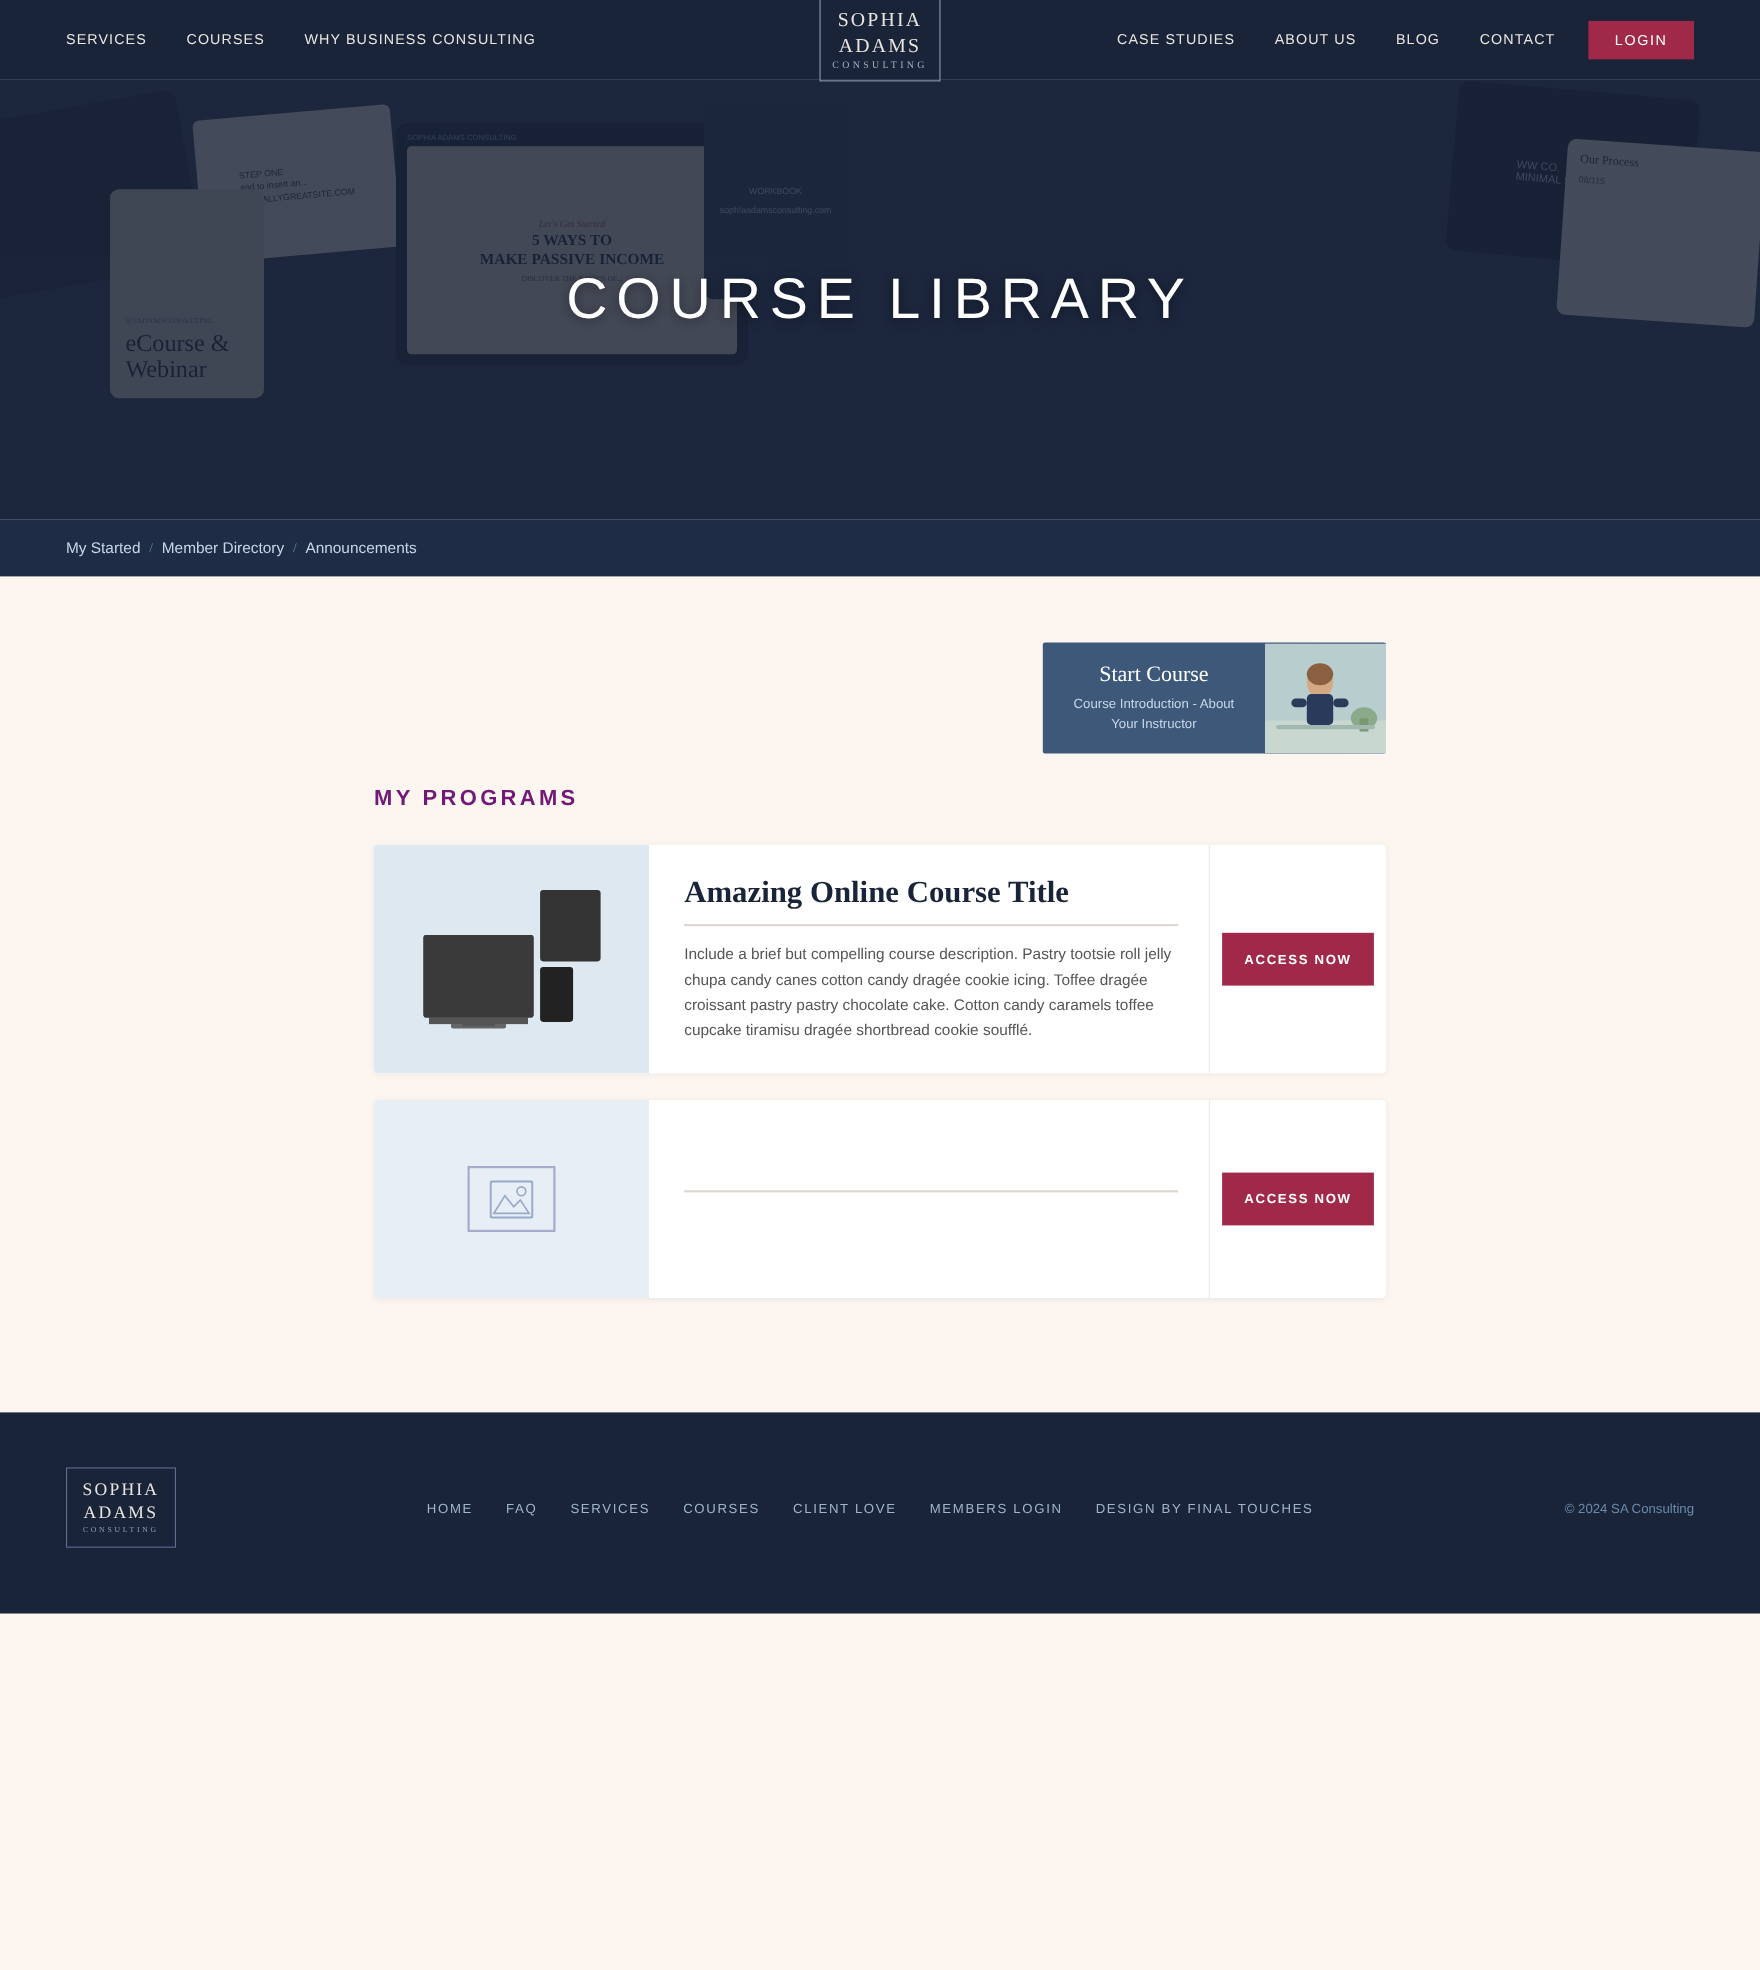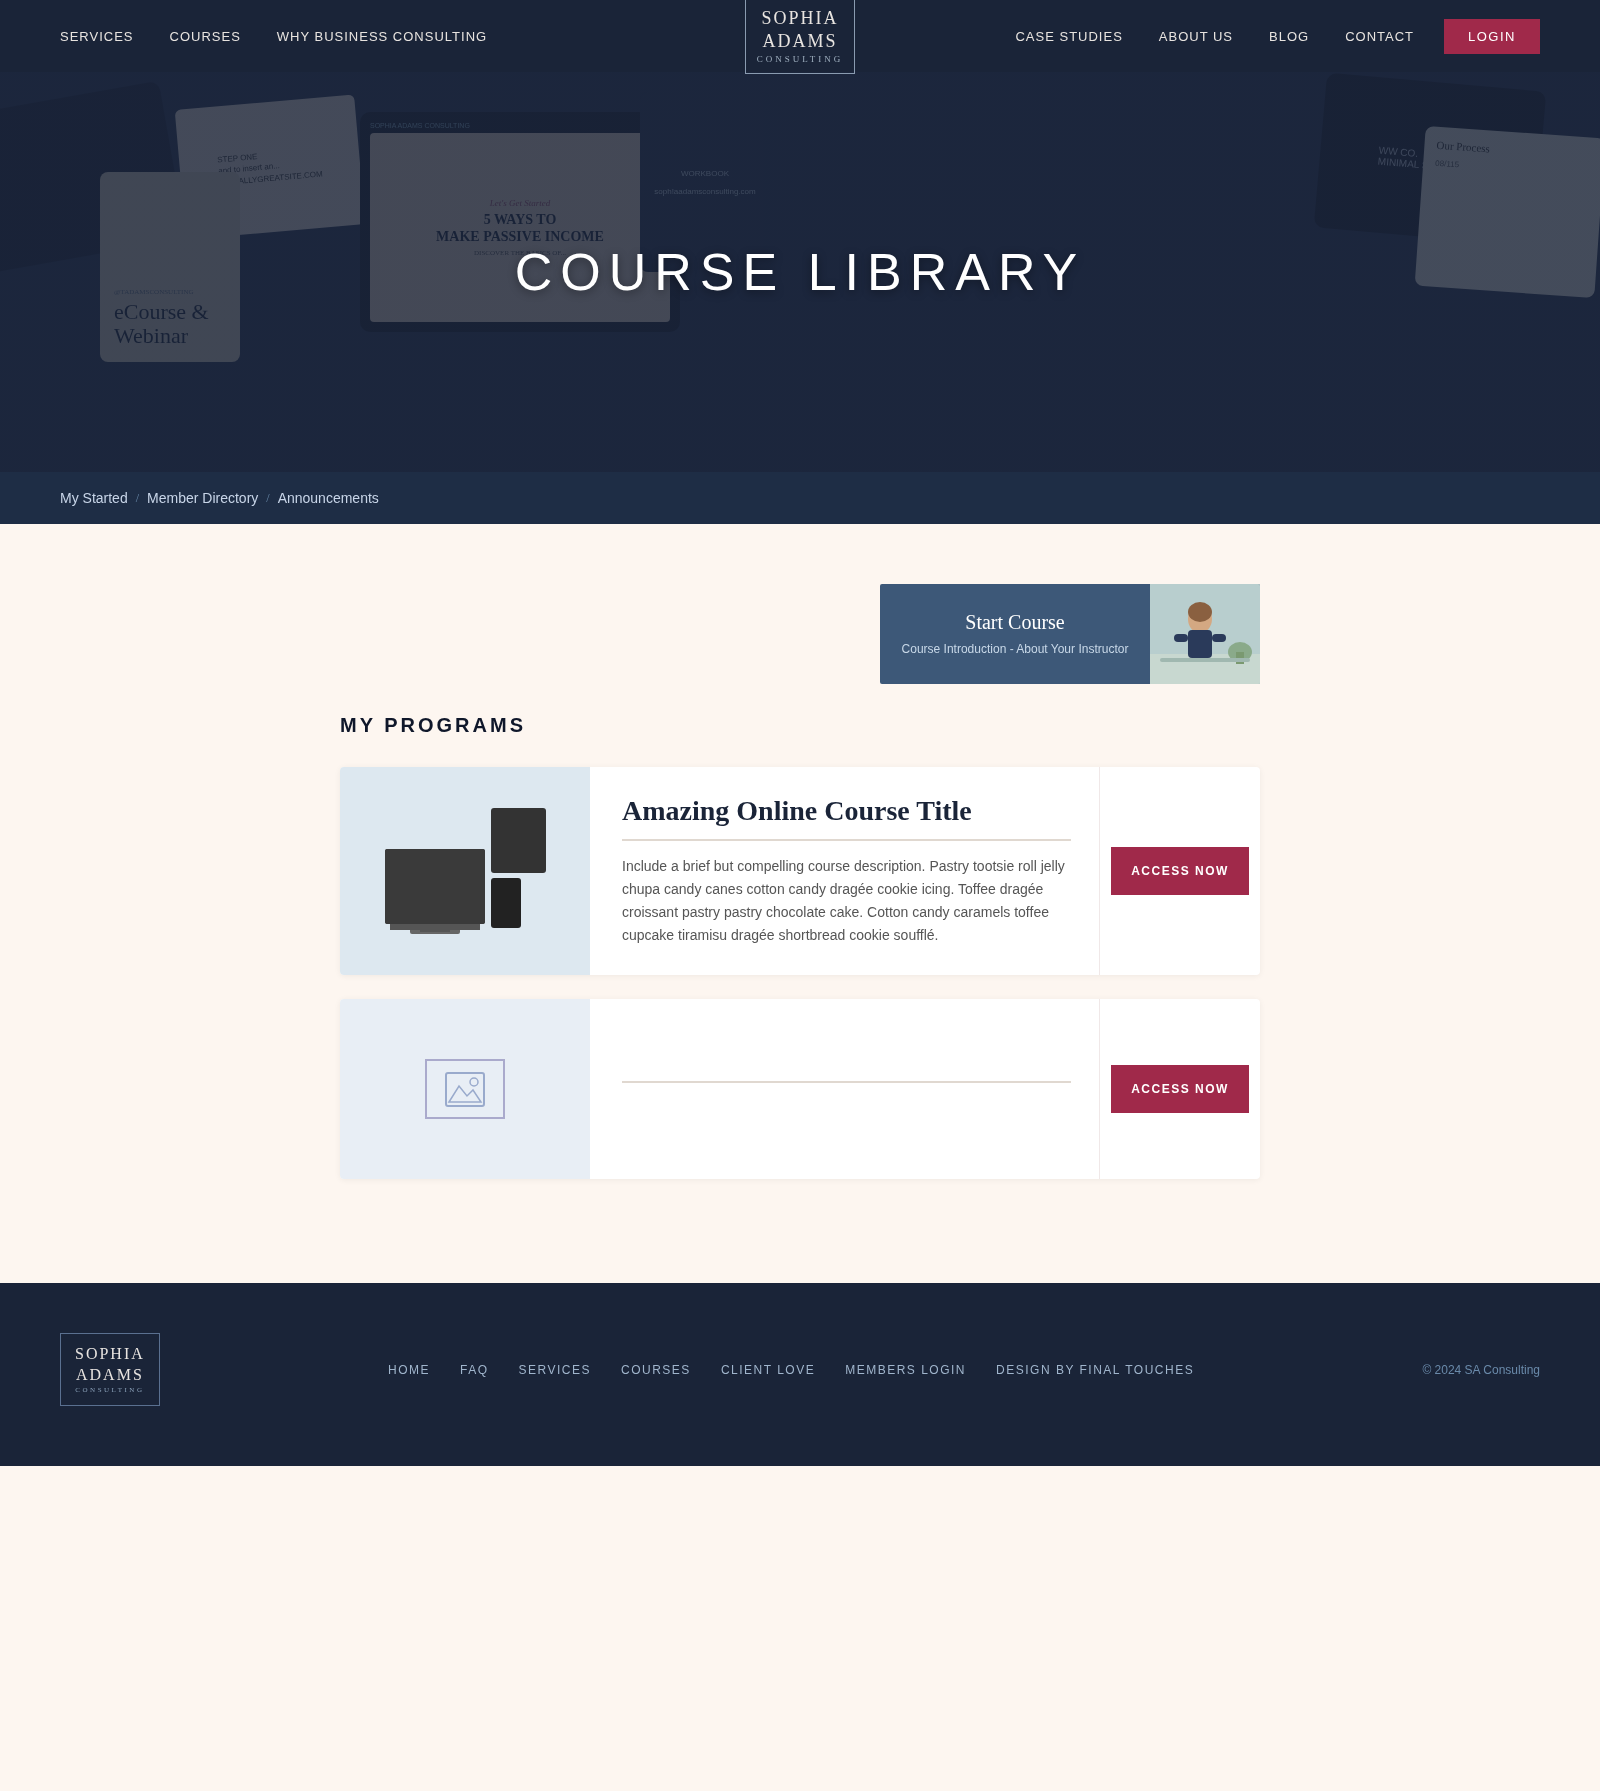--- a/index.html
+++ b/index.html
@@ -132,21 +132,21 @@
     .start-course-wrapper {
       display: flex;
       justify-content: flex-end;
       margin-bottom: 30px;
     }
     .start-course-card {
       background: #3d5878;
       color: #fff;
       display: flex;
       align-items: center;
-      width: 380px;
+      width: 312px;
       min-height: 100px;
       border-radius: 2px;
       overflow: hidden;
       cursor: pointer;
     }
     .start-course-text {
       flex: 1;
       padding: 18px 20px;
       text-align: center;
     }
@@ -181,21 +181,21 @@
       align-items: flex-end;
       justify-content: center;
     }
 
     
     .section-title {
       font-family: 'Arial', sans-serif;
       font-size: 20px;
       letter-spacing: 3px;
       text-transform: uppercase;
-      color: #0f172a;
+      color: #701a75;
       margin-bottom: 30px;
     }
 
     
     .course-card {
       background: #fff;
       border-radius: 4px;
       display: flex;
       align-items: stretch;
       margin-bottom: 24px;

